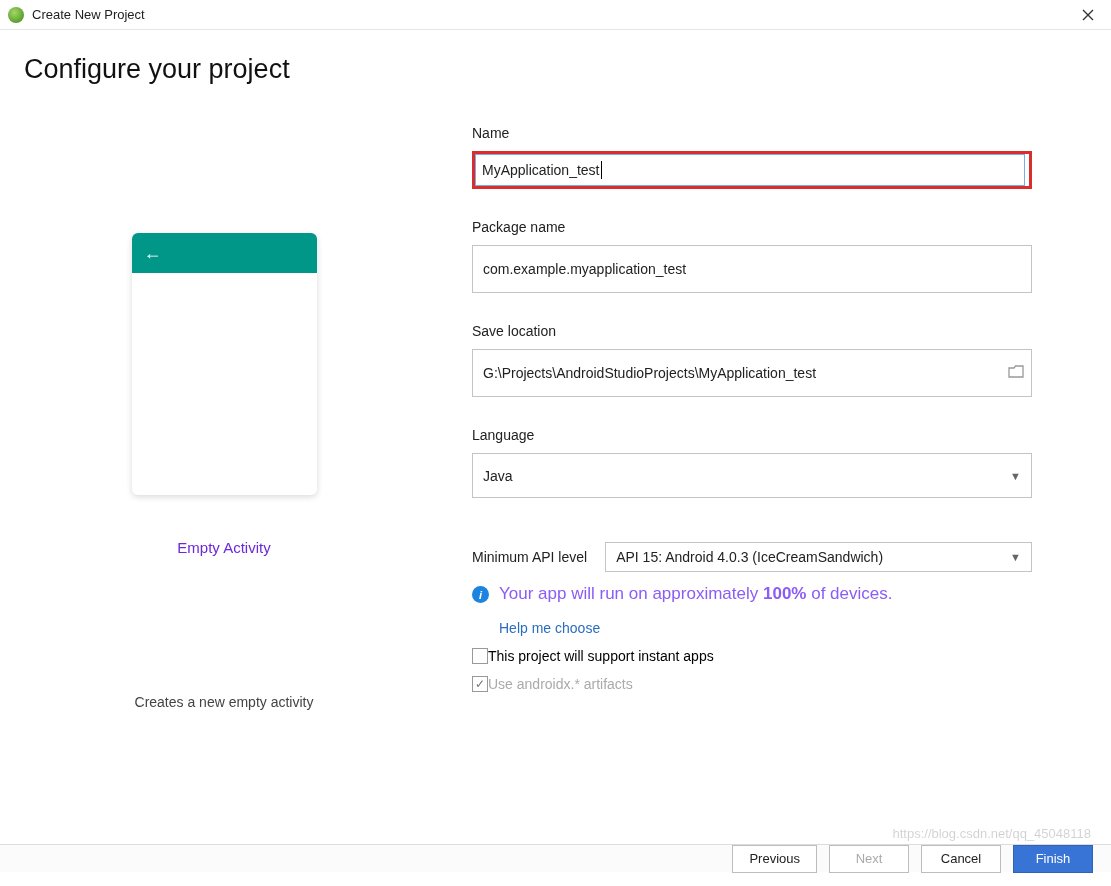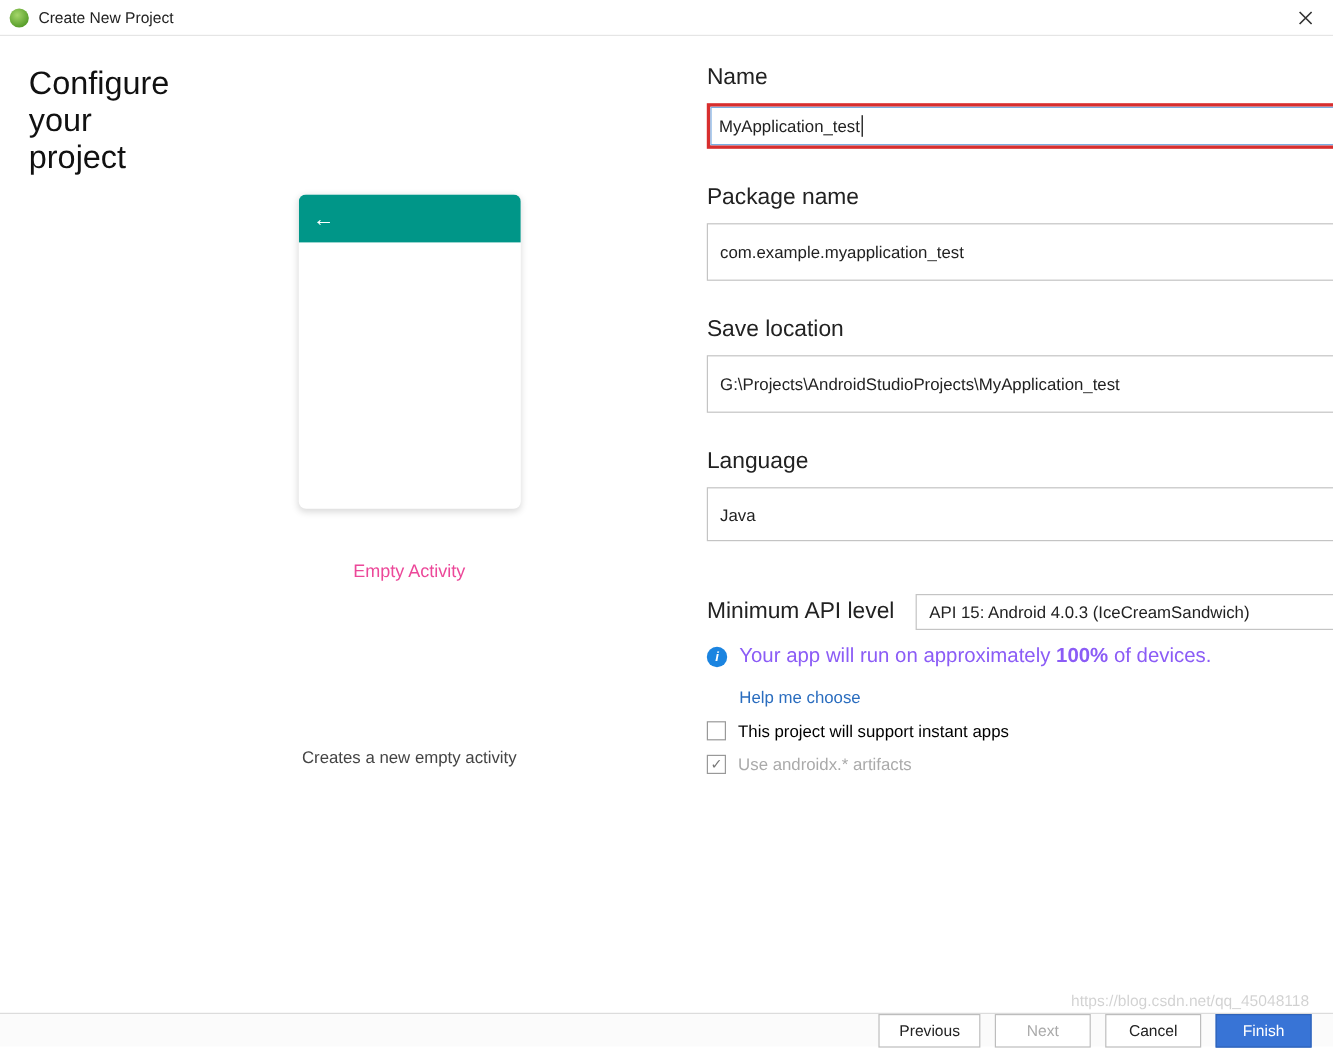--- a/index.html
+++ b/index.html
@@ -12,38 +12,38 @@
     width: 16px; height: 16px; margin-right: 8px;
     background: radial-gradient(circle at 40% 35%, #a5d66a 0%, #5aa02c 70%);
     border-radius: 50%;
   }
   .titlebar .spacer { flex: 1; }
   .titlebar .close {
     width: 30px; height: 30px; display: flex; align-items: center; justify-content: center;
     font-size: 16px; color: #333; cursor: default;
   }
   .content {
-    height: 814px; padding: 24px 24px 0 24px; display: flex; flex-direction: row;
+    height: 814px; padding: 24px 24px 0 24px; display: flex; flex-direction: column;
   }
   .page-title { font-size: 27px; font-weight: 400; color: #111; margin-bottom: 40px; }
   .body { flex: 1; display: flex; gap: 48px; }
   .left-col { width: 400px; display: flex; flex-direction: column; align-items: center; padding-top: 108px; }
   .phone {
     width: 185px; height: 262px; background: #fff; border-radius: 6px;
     box-shadow: 0 2px 6px rgba(0,0,0,0.15);
     display: flex; flex-direction: column; overflow: hidden;
   }
   .phone-header {
     height: 40px; background: #009688; display: flex; align-items: center; padding: 0 12px;
   }
   .phone-header .back { color: #fff; font-size: 18px; }
-  .template-name { margin-top: 44px; font-size: 15px; color: #ec4899; }
+  .template-name { margin-top: 44px; font-size: 15px; color: #6d28d9; }
   .template-desc { margin-top: 138px; font-size: 14px; color: #444; text-align: center; width: 100%; }
   .right-col { flex: 1; max-width: 560px; display: flex; flex-direction: column; }
-  .field-label { font-size: 19px; color: #222; margin-bottom: 10px; }
+  .field-label { font-size: 14px; color: #222; margin-bottom: 10px; }
   .text-input {
     width: 100%; height: 48px; border: 1px solid #c4c4c4; background: #fff;
     font-size: 14px; padding: 0 10px; color: #222;
   }
   .name-highlight {
     display: inline-block; border: 3px solid #d82e2e; padding: 0; position: relative;
   }
   .name-wrap {
     width: 550px; height: 32px; border: 1px solid #7aaee3; background: #fff;
     display: flex; align-items: center; padding: 0 6px;
@@ -68,21 +68,21 @@
   .api-row .select { flex: 1; height: 30px; }
   .info-row { display: flex; align-items: flex-start; gap: 10px; margin-top: 12px; padding-left: 0; }
   .info-icon {
     width: 17px; height: 17px; border-radius: 50%; background: #1b84e0; color: #fff;
     font-size: 11px; font-style: italic; font-weight: bold; display: flex;
     align-items: center; justify-content: center; flex-shrink: 0; margin-top: 2px;
   }
   .info-text { font-size: 17px; color: #8b5cf6; }
   .info-text b { font-weight: 600; }
   .help-link { font-size: 14px; color: #2a6dbf; margin-left: 27px; margin-top: 16px; }
-  .check-row { display: flex; align-items: center; gap: 10px; margin-top: 12px; font-size: 14px; }
+  .check-row { display: flex; align-items: center; margin-top: 12px; font-size: 14px; }
   .chk {
     width: 16px; height: 16px; border: 1px solid #999; background: #fff;
     display: flex; align-items: center; justify-content: center; flex-shrink: 0;
   }
   .chk.checked { color: #777; font-size: 12px; }
   .disabled { color: #aaa; }
   .footer {
     height: 28px; border-top: 1px solid #dcdcdc; background: #fbfbfb;
     display: flex; align-items: center; justify-content: flex-end; gap: 12px;
     padding: 0 18px;

